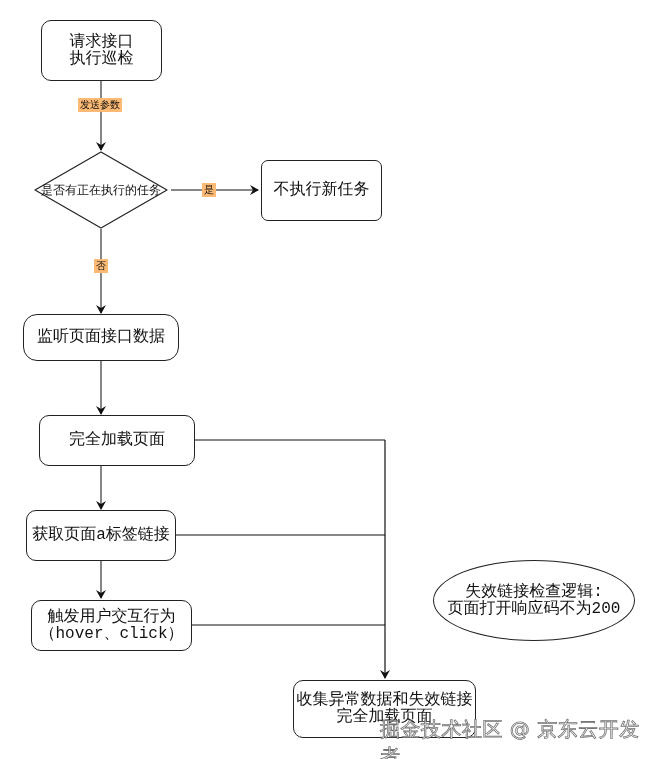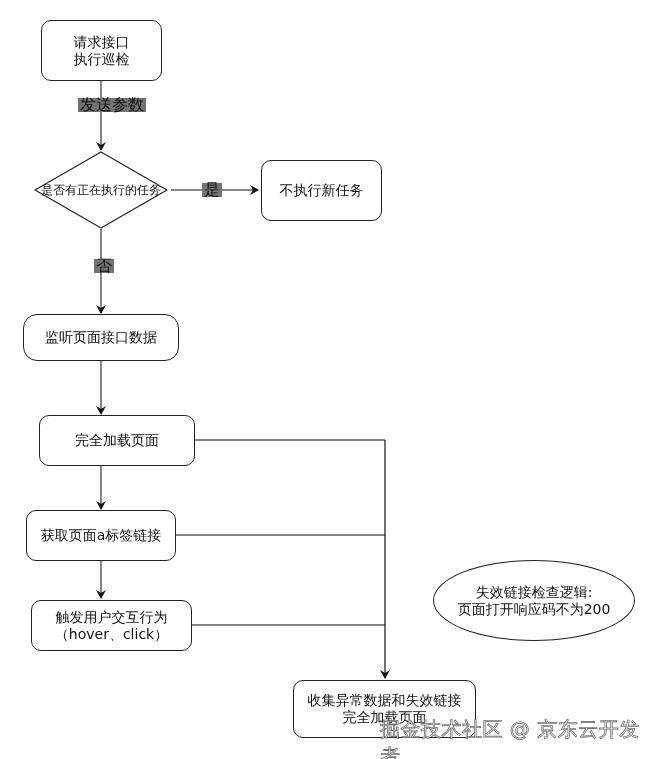--- a/index.html
+++ b/index.html
@@ -1,24 +1,24 @@
 <!DOCTYPE html>
 <html><head>
 <meta charset="utf-8">
 <style>
   html, body { margin: 0; padding: 0; background: #ffffff; }
   body { width: 654px; height: 759px; position: relative; overflow: hidden;
          font-family: "DejaVu Sans", "Liberation Sans", sans-serif; color: #111; }
   #canvas { position: absolute; left: 0; top: 0; }
   .node { position: absolute; box-sizing: border-box; border: 1.2px solid #222;
           border-radius: 10px; background: #fff; display: flex; align-items: center;
-          justify-content: center; text-align: center; font-size: 14px; line-height: 17px;
-          white-space: pre-line; }
+          justify-content: center; text-align: center; font-size: 16px; line-height: 17px;
+          white-space: pre-line; font-family: Liberation Mono, monospace; }
   .ellipse-node { border-radius: 50%; }
-  .lbl { position: absolute; font-size: 16px; background: #737373; padding: 0 2px; line-height: 14px; }
+  .lbl { position: absolute; font-size: 10px; background: #fdba74; padding: 0 2px; line-height: 14px; }
   .diamond-text { position: absolute; font-size: 12px; text-align: center; width: 160px; line-height: 16px; }
   .watermark { position: absolute; font-size: 20px; color: rgba(255,255,255,0.95);
                -webkit-text-stroke: 0.8px rgba(90,90,90,0.85); letter-spacing: 0.5px; }
 </style>
 </head>
 <body>
 
 <svg id="canvas" width="654" height="759">
   <defs>
     <marker id="arr" markerWidth="10" markerHeight="10" refX="8" refY="5" orient="auto" markerUnits="userSpaceOnUse">
@@ -44,21 +44,21 @@
   <line x1="176" y1="535" x2="385" y2="535" stroke="#111" stroke-width="1.1"></line>
   <line x1="181" y1="625" x2="385" y2="625" stroke="#111" stroke-width="1.1"></line>
   <line x1="385" y1="440" x2="385" y2="678" stroke="#111" stroke-width="1.2" marker-end="url(#arr)"></line>
 </svg>
 
 <div class="node" style="left:41px; top:20px; width:121px; height:61px;">请求接口
 执行巡检</div>
 
 <div class="diamond-text" style="left:21px; top:182px;">是否有正在执行的任务</div>
 
-<div class="node" style="left:261px; top:160px; width:121px; height:61px;">不执行新任务</div>
+<div class="node" style="left:261px; top:160px; width:121px; height:61px;border-radius:7px;">不执行新任务</div>
 
 <div class="node" style="left:23px; top:314px; width:156px; height:47px;border-radius:14px;">监听页面接口数据</div>
 
 <div class="node" style="left:23px; top:415px; width:156px; height:51px;margin-left:16px;">完全加载页面</div>
 
 <div class="node" style="left:26px; top:510px; width:150px; height:51px;">获取页面a标签链接</div>
 
 <div class="node" style="left:31px; top:600px; width:161px; height:51px;">触发用户交互行为
 （hover、click）</div>
 

